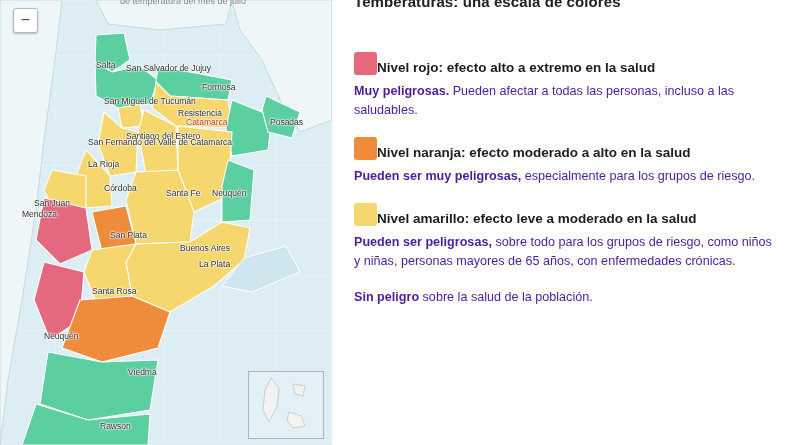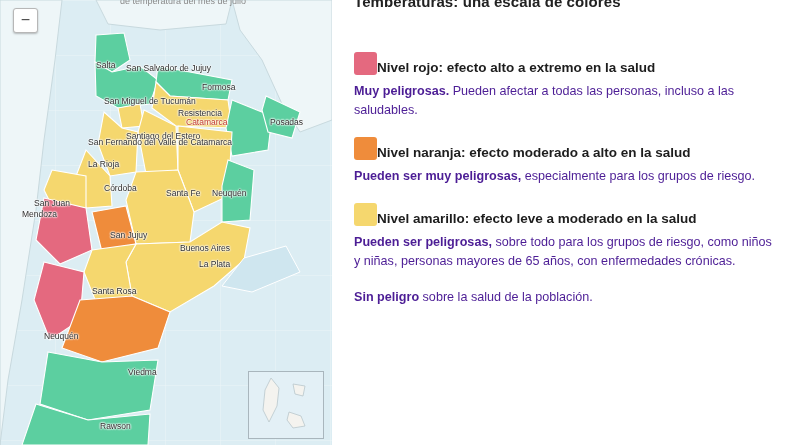--- a/index.html
+++ b/index.html
@@ -235,21 +235,21 @@
     <div class="city-label" style="left:186px;top:117px;color:#c0392b;">Catamarca</div>
     <div class="city-label" style="left:270px;top:117px;">Posadas</div>
     <div class="city-label" style="left:126px;top:131px;">Santiago del Estero</div>
     <div class="city-label two-line" style="left:88px;top:138px;width:96px;">San Fernando del Valle de Catamarca</div>
     <div class="city-label" style="left:88px;top:159px;">La Rioja</div>
     <div class="city-label" style="left:104px;top:183px;">Córdoba</div>
     <div class="city-label" style="left:166px;top:188px;">Santa Fe</div>
     <div class="city-label" style="left:212px;top:188px;">Neuquén</div>
     <div class="city-label" style="left:34px;top:169px;margin-top:29px;">San Juan</div>
     <div class="city-label" style="left:22px;top:209px;">Mendoza</div>
-    <div class="city-label" style="left:110px;top:230px;">San Jujuy</div>
+    <div class="city-label" style="left:110px;top:230px;">San Plata</div>
     <div class="city-label" style="left:180px;top:243px;">Buenos Aires</div>
     <div class="city-label" style="left:191px;top:259px;margin-left:8px;">La Plata</div>
     <div class="city-label" style="left:92px;top:286px;">Santa Rosa</div>
     <div class="city-label" style="left:44px;top:331px;">Neuquén</div>
     <div class="city-label" style="left:128px;top:367px;">Viedma</div>
     <div class="city-label" style="left:100px;top:421px;">Rawson</div>
 
     <div class="inset-box">
       <svg width="72" height="64" viewBox="0 0 72 64">
         <rect width="72" height="64" fill="#e3f0f6"></rect>

